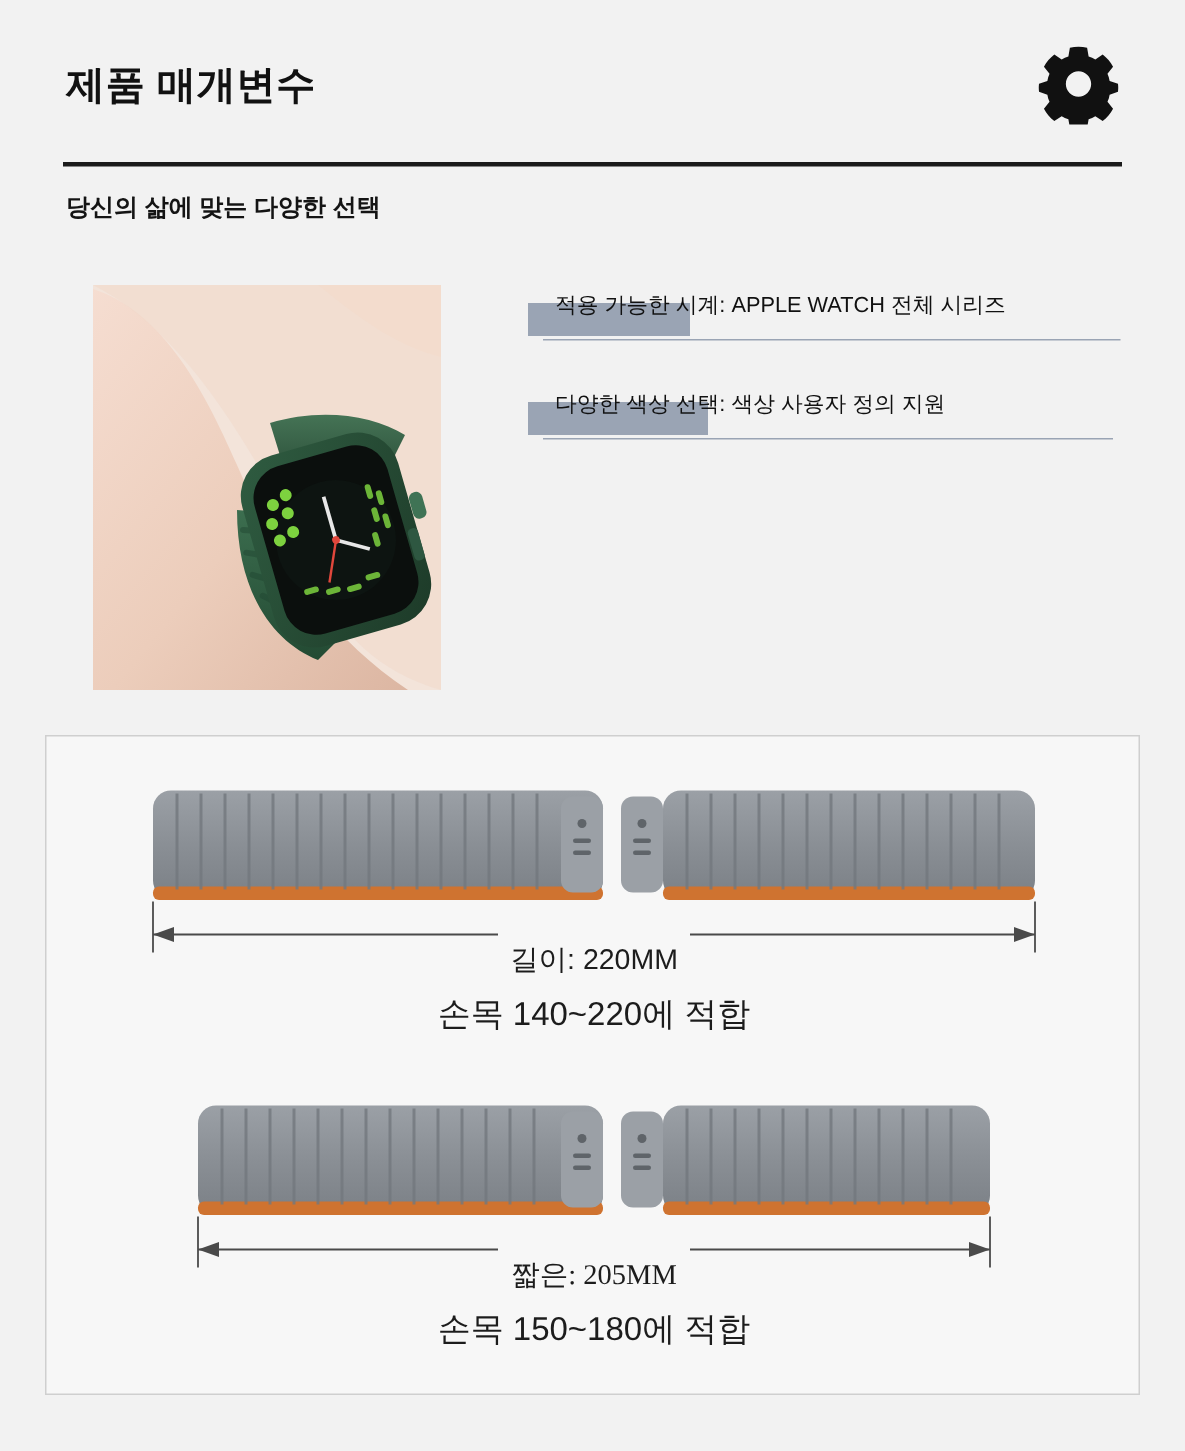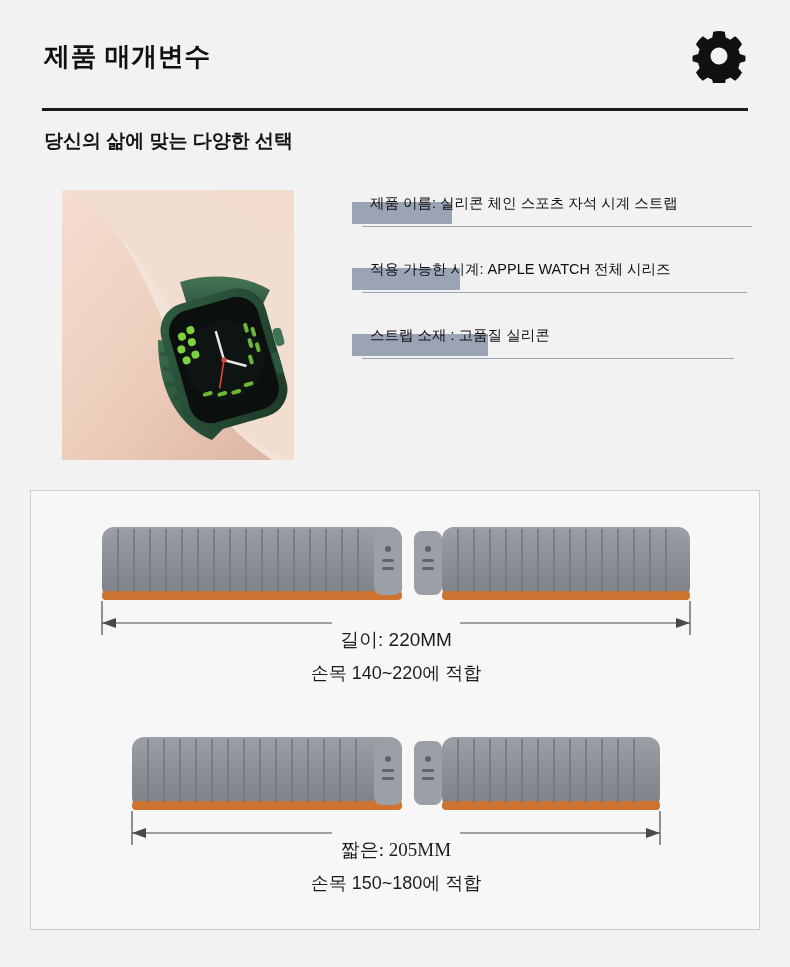--- a/index.html
+++ b/index.html
@@ -52,21 +52,21 @@
     width: 706px;
     height: 3px;
     background: #1b1b1b;
   }
 
   
   .subtitle {
     position: absolute;
     left: 44px;
     top: 128px;
-    font-size: 19px;
+    font-size: 16px;
     font-weight: bold;
     color: #141414;
   }
 
   
   .photo {
     position: absolute;
     left: 62px;
     top: 190px;
     width: 232px;
@@ -142,21 +142,21 @@
     position: absolute;
     width: 730px;
     text-align: center;
     font-size: 19px;
     color: #1c1c1c;
   }
   .fit-label {
     position: absolute;
     width: 730px;
     text-align: center;
-    font-size: 18px;
+    font-size: 22px;
     color: #1c1c1c;
   }
   .g1 .dim-label { top: 118px; }
   .g1 .fit-label { top: 152px; }
   .g2 .dim-label { top: 118px; font-family: Liberation Serif, serif; }
   .g2 .fit-label { top: 152px; }
 </style>
 </head>
 <body>
 
@@ -242,33 +242,28 @@
           <rect x="132" y="196" width="10" height="4" rx="2"></rect>
           <rect x="146" y="200" width="10" height="4" rx="2"></rect>
           <rect x="160" y="202" width="10" height="4" rx="2"></rect>
           <rect x="174" y="198" width="10" height="4" rx="2"></rect>
         </g>
       </g>
     </svg>
   </div>
 
   <div class="specs">
-    <div class="spec-row r0">
-      <div class="spec-bar"></div>
-      <div class="spec-text">제품 이름: 실리콘 체인 스포츠 자석 시계 스트랩</div>
-      <div class="spec-underline"></div>
-    </div>
     <div class="spec-row r1">
       <div class="spec-bar"></div>
       <div class="spec-text">적용 가능한 시계: APPLE WATCH 전체 시리즈</div>
       <div class="spec-underline"></div>
     </div>
-    <div class="spec-row r3">
+    <div class="spec-row r2">
       <div class="spec-bar"></div>
-      <div class="spec-text">스트랩 소재 : 고품질 실리콘</div>
+      <div class="spec-text">다양한 색상 선택: 색상 사용자 정의 지원</div>
       <div class="spec-underline"></div>
     </div>
   </div>
 
   <div class="panel">
 
     <div class="band-group g1">
       <svg class="band-svg" width="680" height="130" viewBox="0 0 680 130" xmlns="http://www.w3.org/2000/svg">
         <defs>
           <linearGradient id="gband" x1="0" y1="0" x2="0" y2="1">

